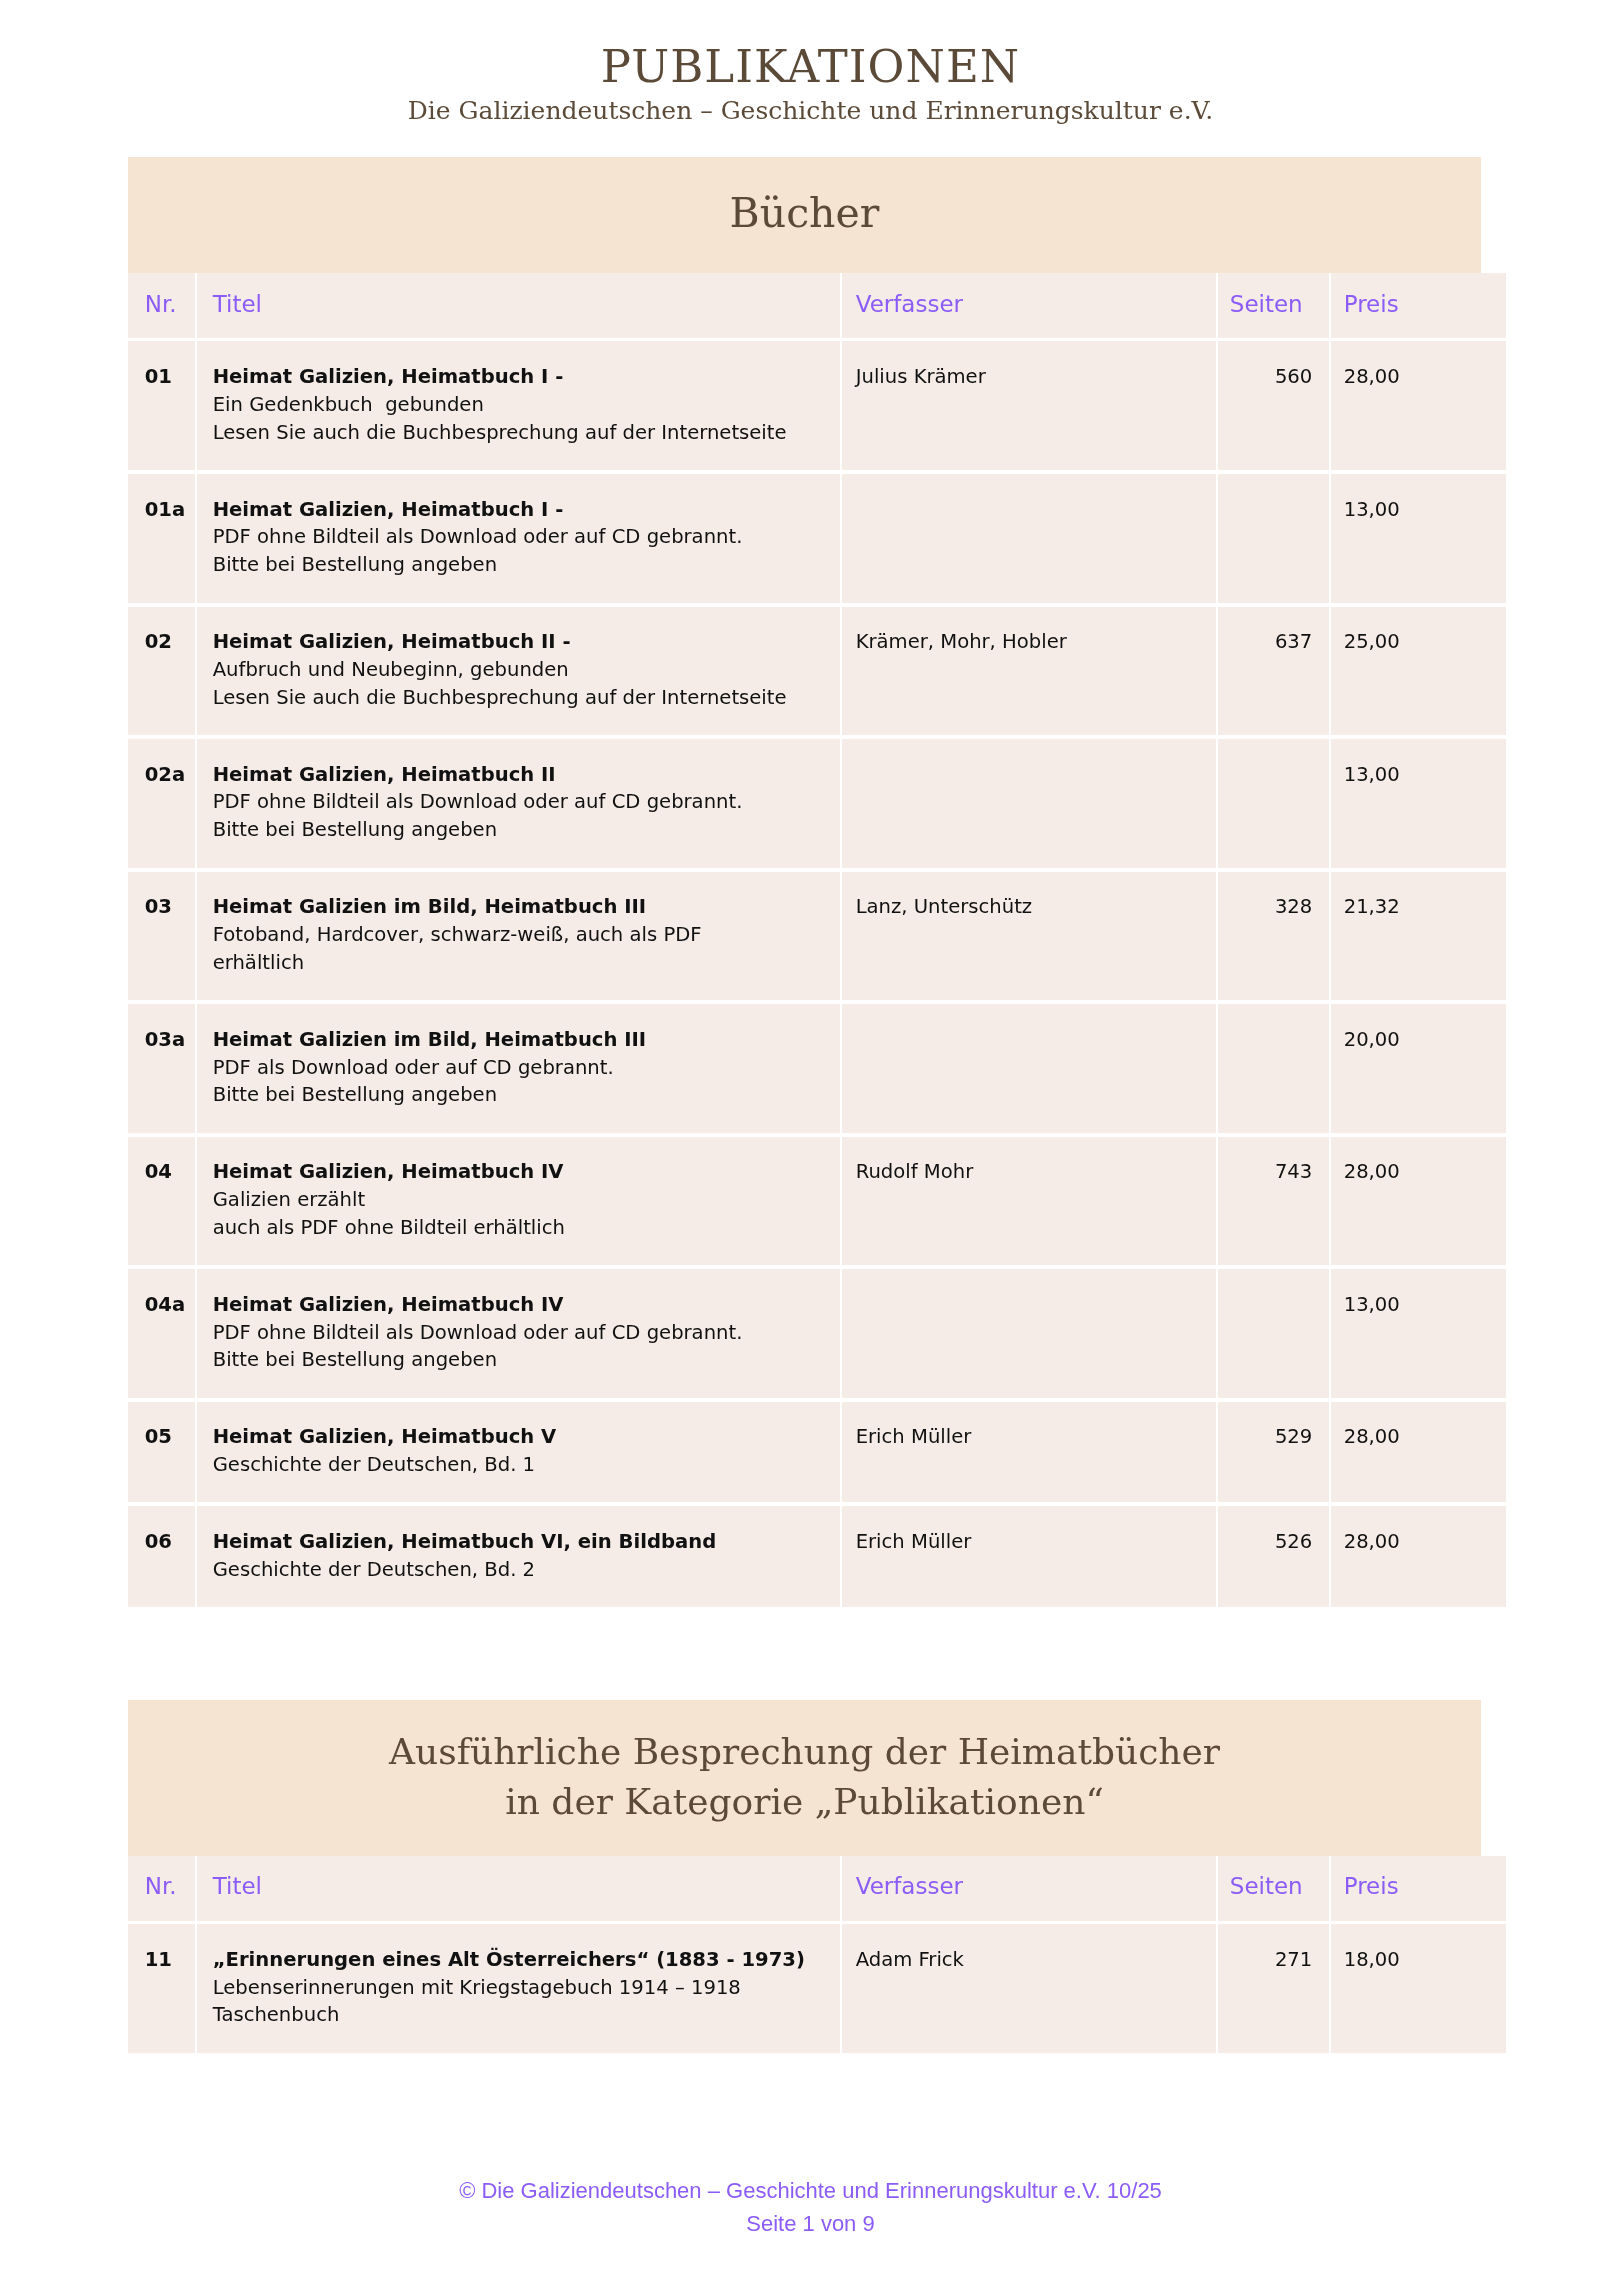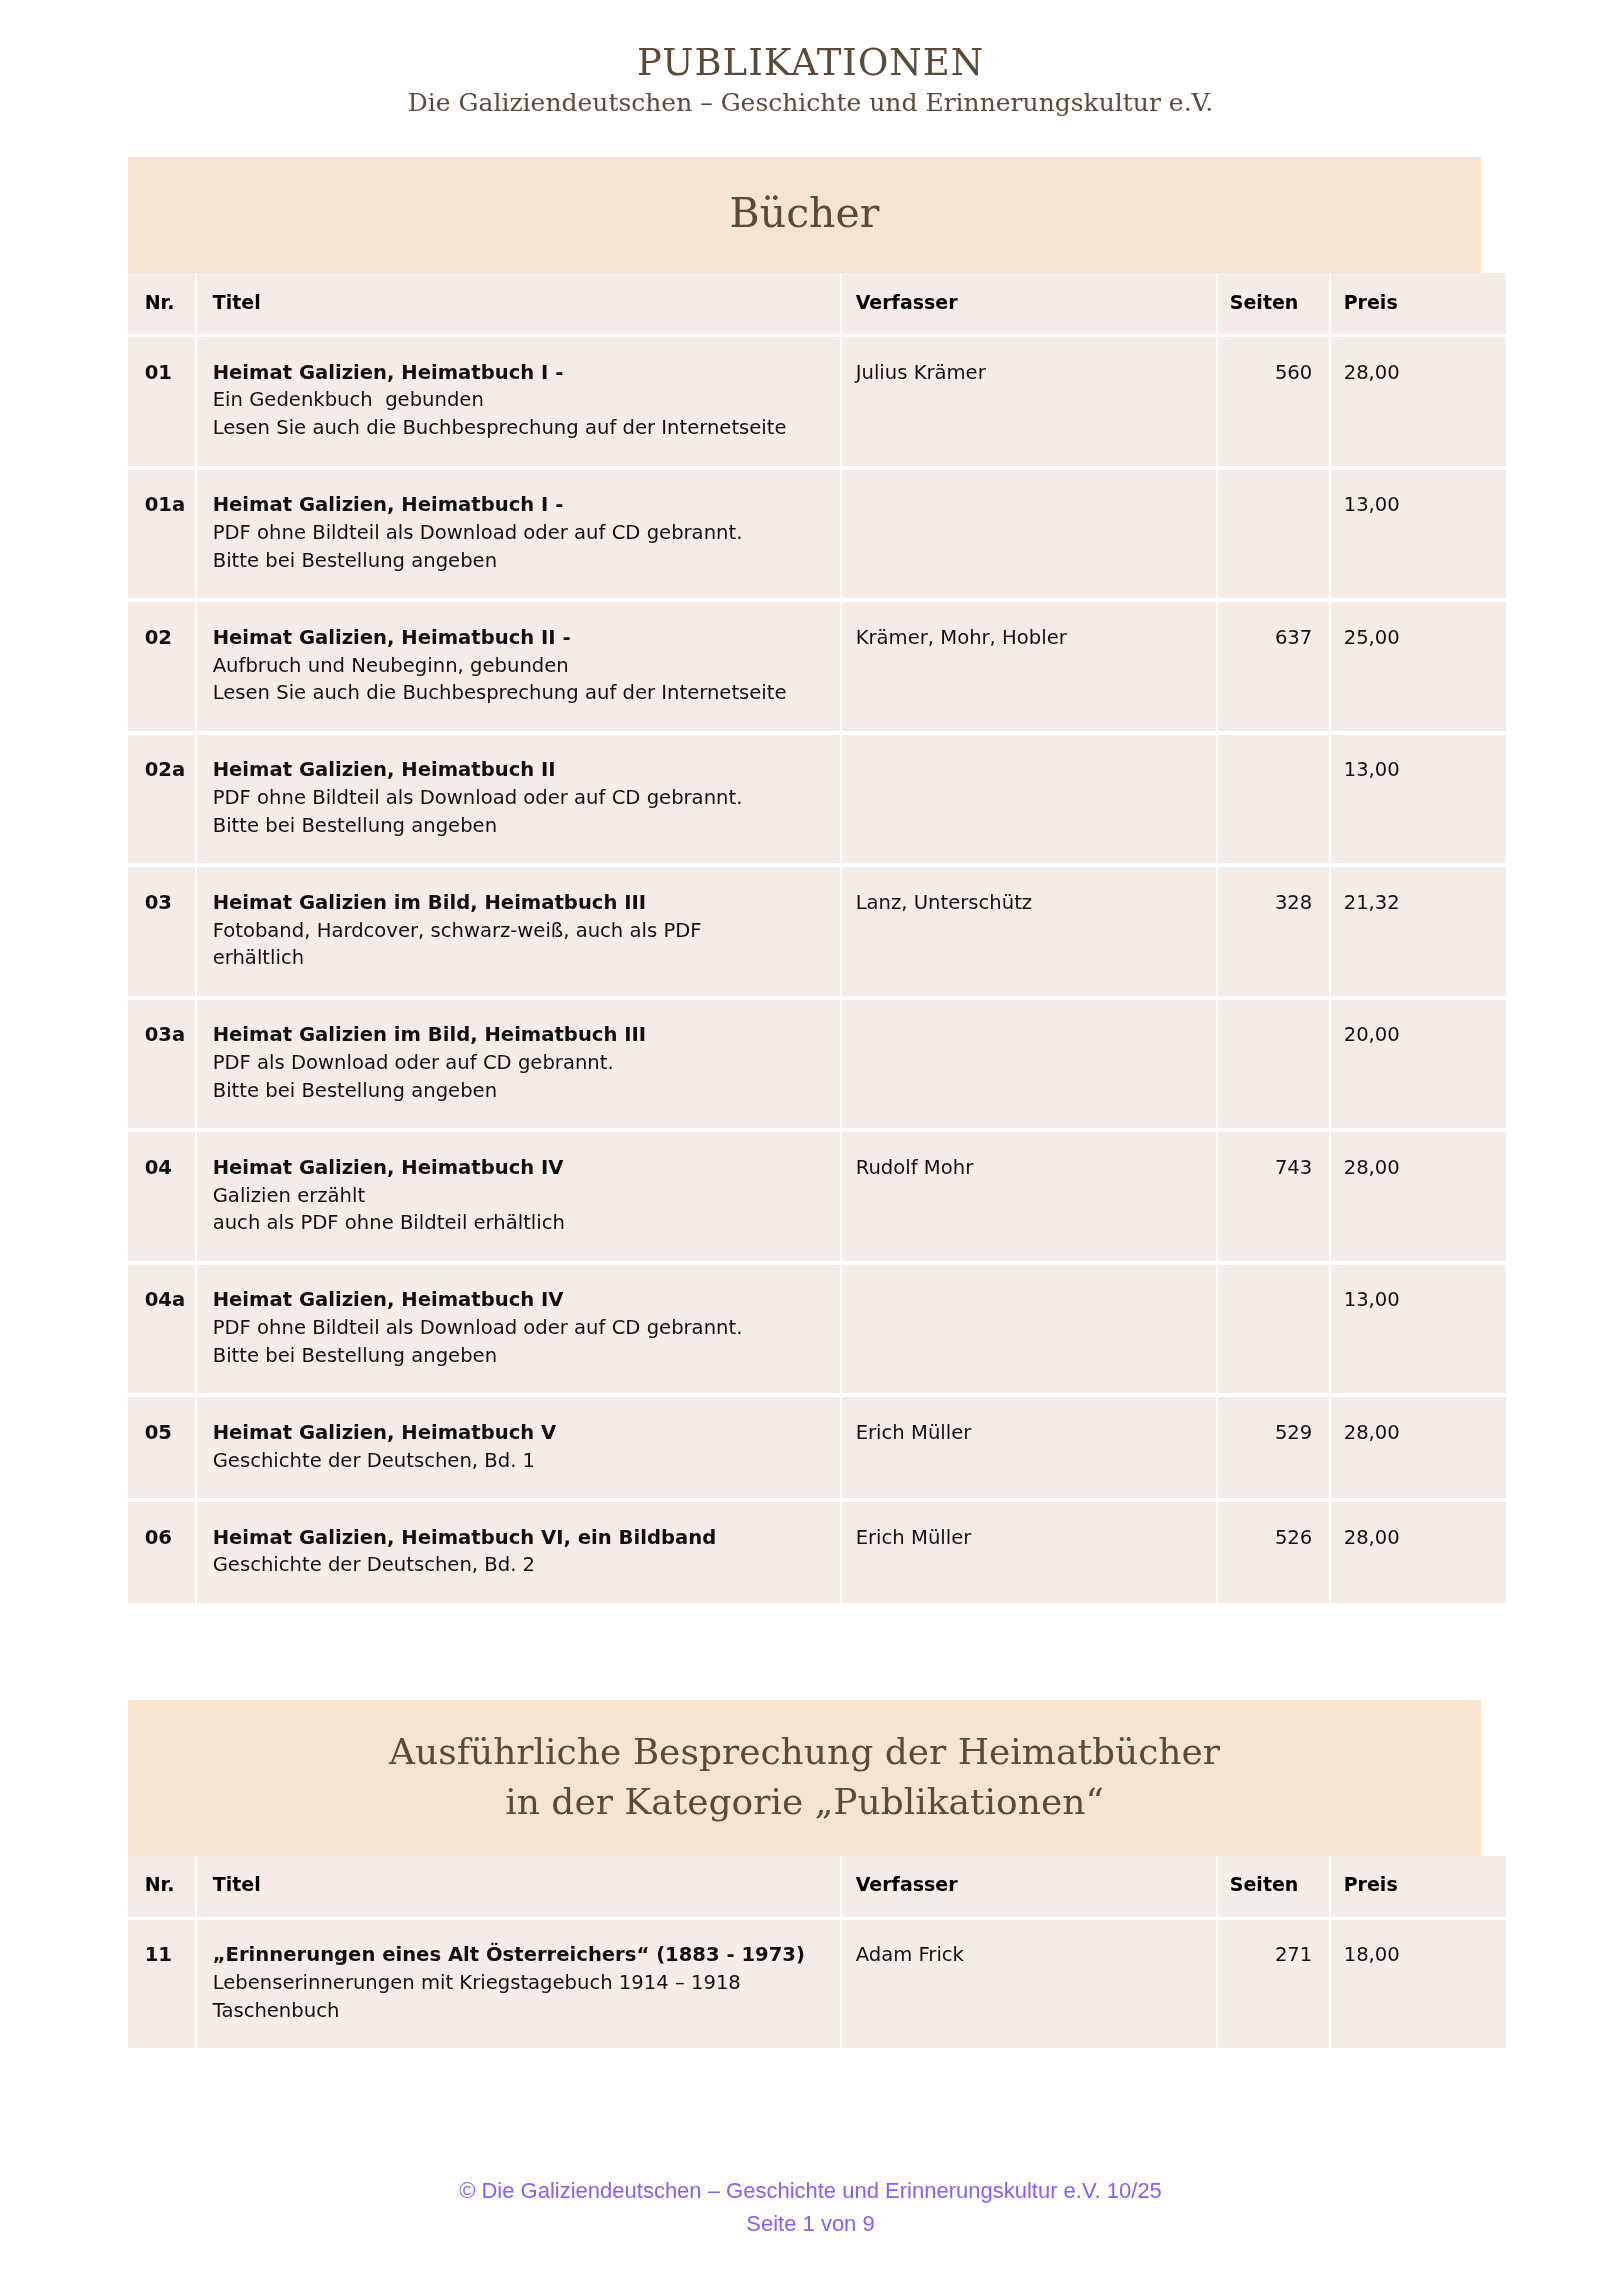--- a/index.html
+++ b/index.html
@@ -22,21 +22,21 @@
     position: relative;
   }
 
   
   .doc-header {
     text-align: center;
     padding-top: 43px;
   }
   .doc-title {
     font-family: "DejaVu Serif", serif;
-    font-size: 37px;
+    font-size: 45px;
     letter-spacing: 1px;
     color: #5c4a39;
     line-height: 1.08;
     font-weight: normal;
     margin: 0;
   }
   .doc-subtitle {
     font-family: "DejaVu Serif", serif;
     font-size: 25px;
     color: #5c4a39;
@@ -93,23 +93,23 @@
   }
 
   .c-nr    { width: 69px;  }
   .c-titel { width: 645px; margin-top: 44px; }
   .c-verf  { width: 376px; }
   .c-seit  { width: 113px; }
   .c-preis { width: 175px; }
 
   
   .hdr td {
-    font-size: 19px;
-    font-weight: bold;
-    color: #000000;
+    font-size: 23px;
+    font-weight: normal;
+    color: #8b5cf6;
     padding: 18.6px 0 21.6px 0;
     line-height: 1.1;
   }
   .hdr .c-nr    { padding-left: 16.7px; }
   .hdr .c-titel { padding-left: 15.7px; }
   .hdr .c-verf  { padding-left: 13.7px; }
   .hdr .c-seit  { padding-left: 11.8px; }
   .hdr .c-preis { padding-left: 12.7px; }
 
   

